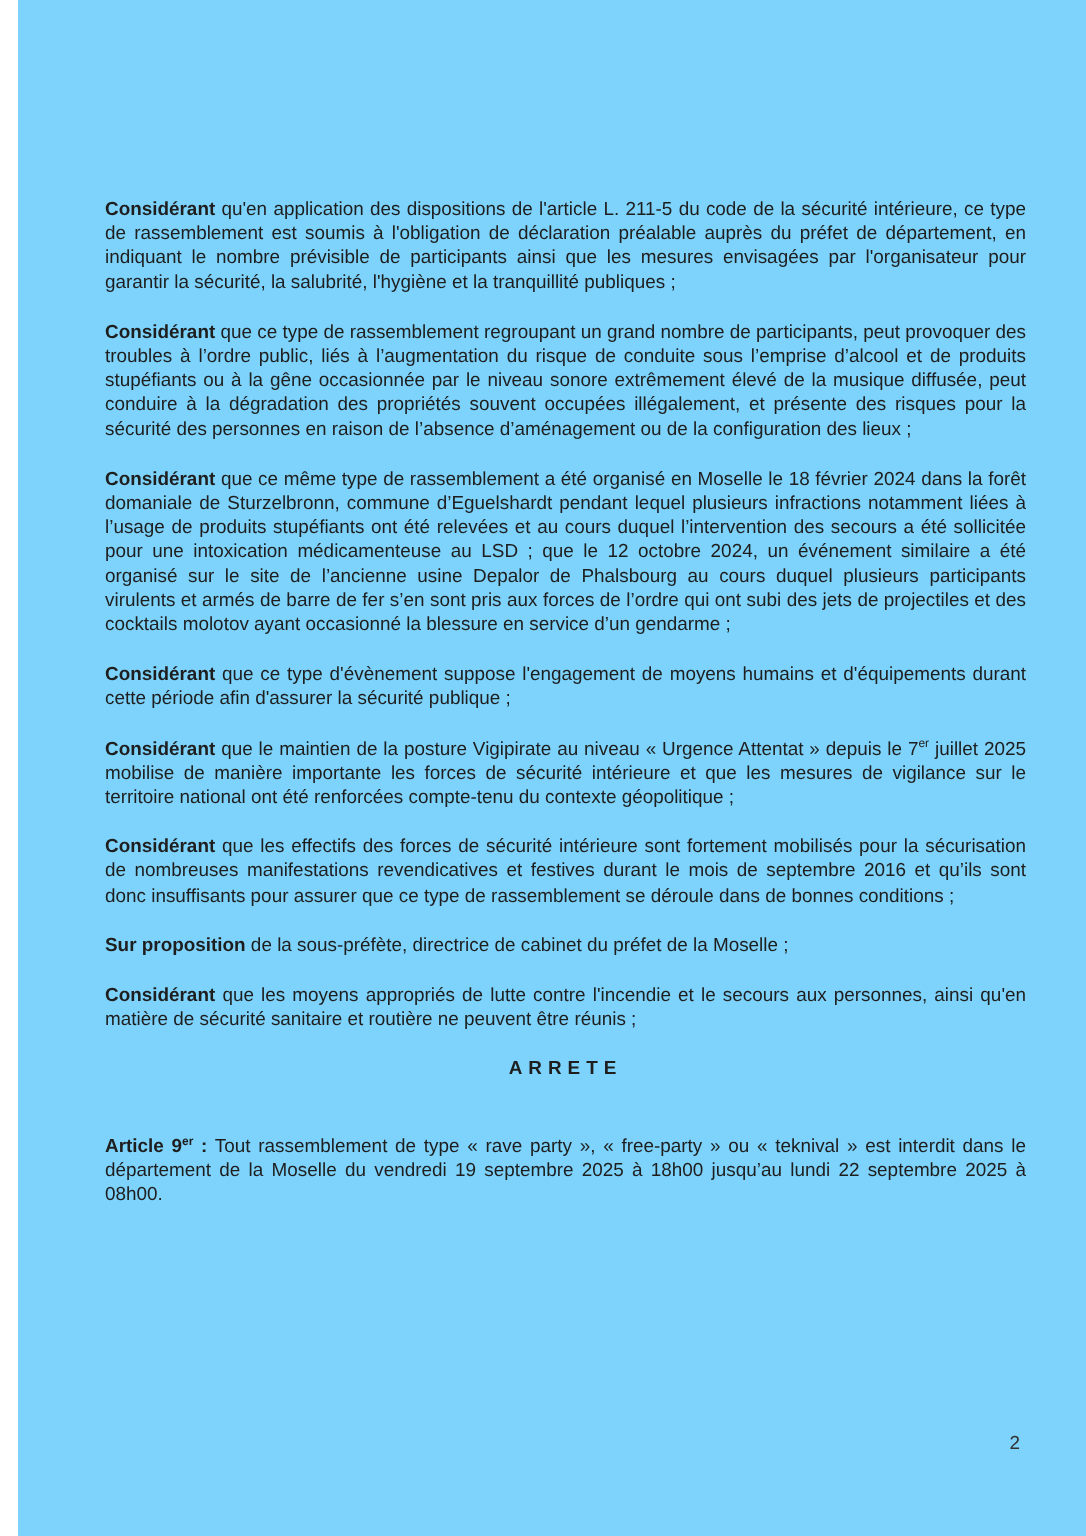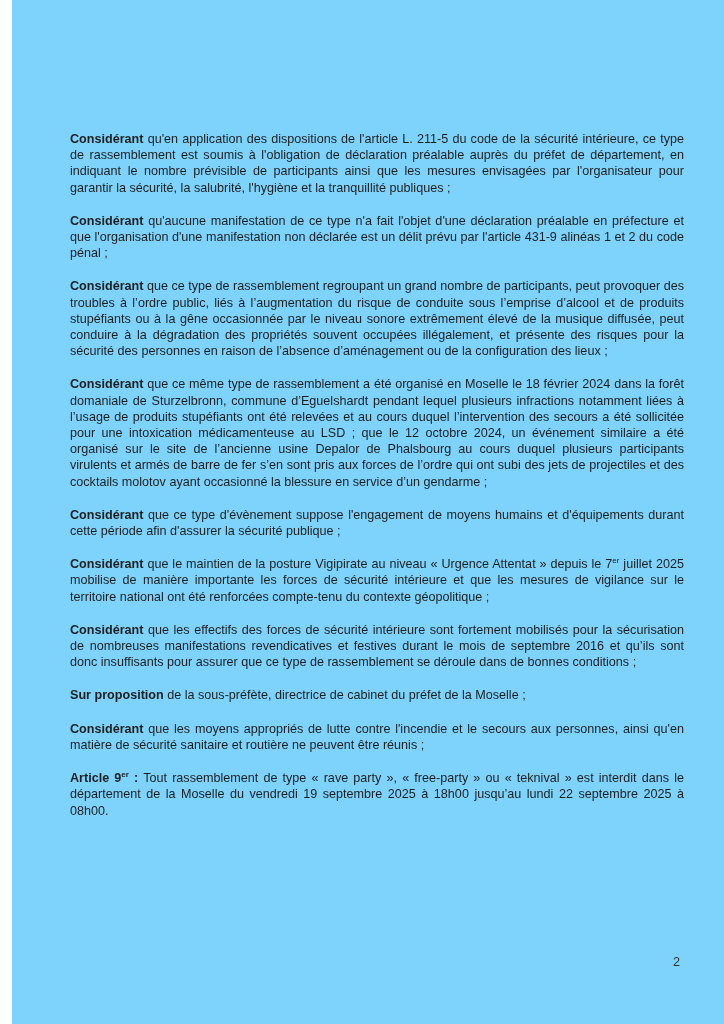--- a/index.html
+++ b/index.html
@@ -27,36 +27,36 @@
   sup { font-size: 8px; line-height: 0; vertical-align: 5px; }
 </style>
 </head>
 <body>
 
 <div class="page">
   <div class="content">
 
     <p class="para"><b>Considérant</b><span> qu'en application des dispositions de l'article L. 211-5 du code de la sécurité intérieure, ce type de rassemblement est soumis à l'obligation de déclaration préalable auprès du préfet de département, en indiquant le nombre prévisible de participants ainsi que les mesures envisagées par l'organisateur pour garantir la sécurité, la salubrité, l'hygiène et la tranquillité publiques ;</span></p>
 
-    <p class="para"><b>Considérant</b><span> qu'aucune manifestation de ce type n'a fait l'objet d'une déclaration préalable en préfecture et que l'organisation d'une manifestation non déclarée est un délit prévu par l'article 431-9 alinéas 1 et 2 du code pénal ;</span></p>
 
     <p class="para"><b>Considérant</b><span> que ce type de rassemblement regroupant un grand nombre de participants, peut provoquer des troubles à l’ordre public, liés à l’augmentation du risque de conduite sous l’emprise d’alcool et de produits stupéfiants ou à la gêne occasionnée par le niveau sonore extrêmement élevé de la musique diffusée, peut conduire à la dégradation des propriétés souvent occupées illégalement, et présente des risques pour la sécurité des personnes en raison de l’absence d’aménagement ou de la configuration des lieux ;</span></p>
 
     <p class="para"><b>Considérant</b><span> que ce même type de rassemblement a été organisé en Moselle le 18 février 2024 dans la forêt domaniale de Sturzelbronn, commune d’Eguelshardt pendant lequel plusieurs infractions notamment liées à l’usage de produits stupéfiants ont été relevées et au cours duquel l’intervention des secours a été sollicitée pour une intoxication médicamenteuse au LSD ; que le 12 octobre 2024, un événement similaire a été organisé sur le site de l’ancienne usine Depalor de Phalsbourg au cours duquel plusieurs participants virulents et armés de barre de fer s’en sont pris aux forces de l’ordre qui ont subi des jets de projectiles et des cocktails molotov ayant occasionné la blessure en service d’un gendarme ;</span></p>
 
     <p class="para"><b>Considérant</b><span> que ce type d'évènement suppose l'engagement de moyens humains et d'équipements durant cette période afin d'assurer la sécurité publique ;</span></p>
 
     <p class="para"><b>Considérant</b><span> que le maintien de la posture Vigipirate au niveau « Urgence Attentat » depuis le 7</span><sup>er</sup><span> juillet 2025 mobilise de manière importante les forces de sécurité intérieure et que les mesures de vigilance sur le territoire national ont été renforcées compte-tenu du contexte géopolitique ;</span></p>
 
     <p class="para"><b>Considérant</b><span> que les effectifs des forces de sécurité intérieure sont fortement mobilisés pour la sécurisation de nombreuses manifestations revendicatives et festives durant le mois de septembre 2016 et qu’ils sont donc insuffisants pour assurer que ce type de rassemblement se déroule dans de bonnes conditions ;</span></p>
 
     <p class="para"><b>Sur proposition</b><span> de la sous-préfète, directrice de cabinet du préfet de la Moselle ;</span></p>
 
     <p class="para"><b>Considérant</b><span> que les moyens appropriés de lutte contre l'incendie et le secours aux personnes, ainsi qu'en matière de sécurité sanitaire et routière ne peuvent être réunis ;</span></p>
 
+    <p class="title">ARRETE</p>
 
     <p class="para"><b><span>Article 9</span><sup>er</sup><span> :</span></b><span> Tout rassemblement de type « rave party », « free-party » ou « teknival » est interdit dans le département de la Moselle du vendredi 19 septembre 2025 à 18h00 jusqu’au lundi 22 septembre 2025 à 08h00.</span></p>
 
 
   </div>
 
   <div class="pagenum">2</div>
 </div>
 
 </body></html>

